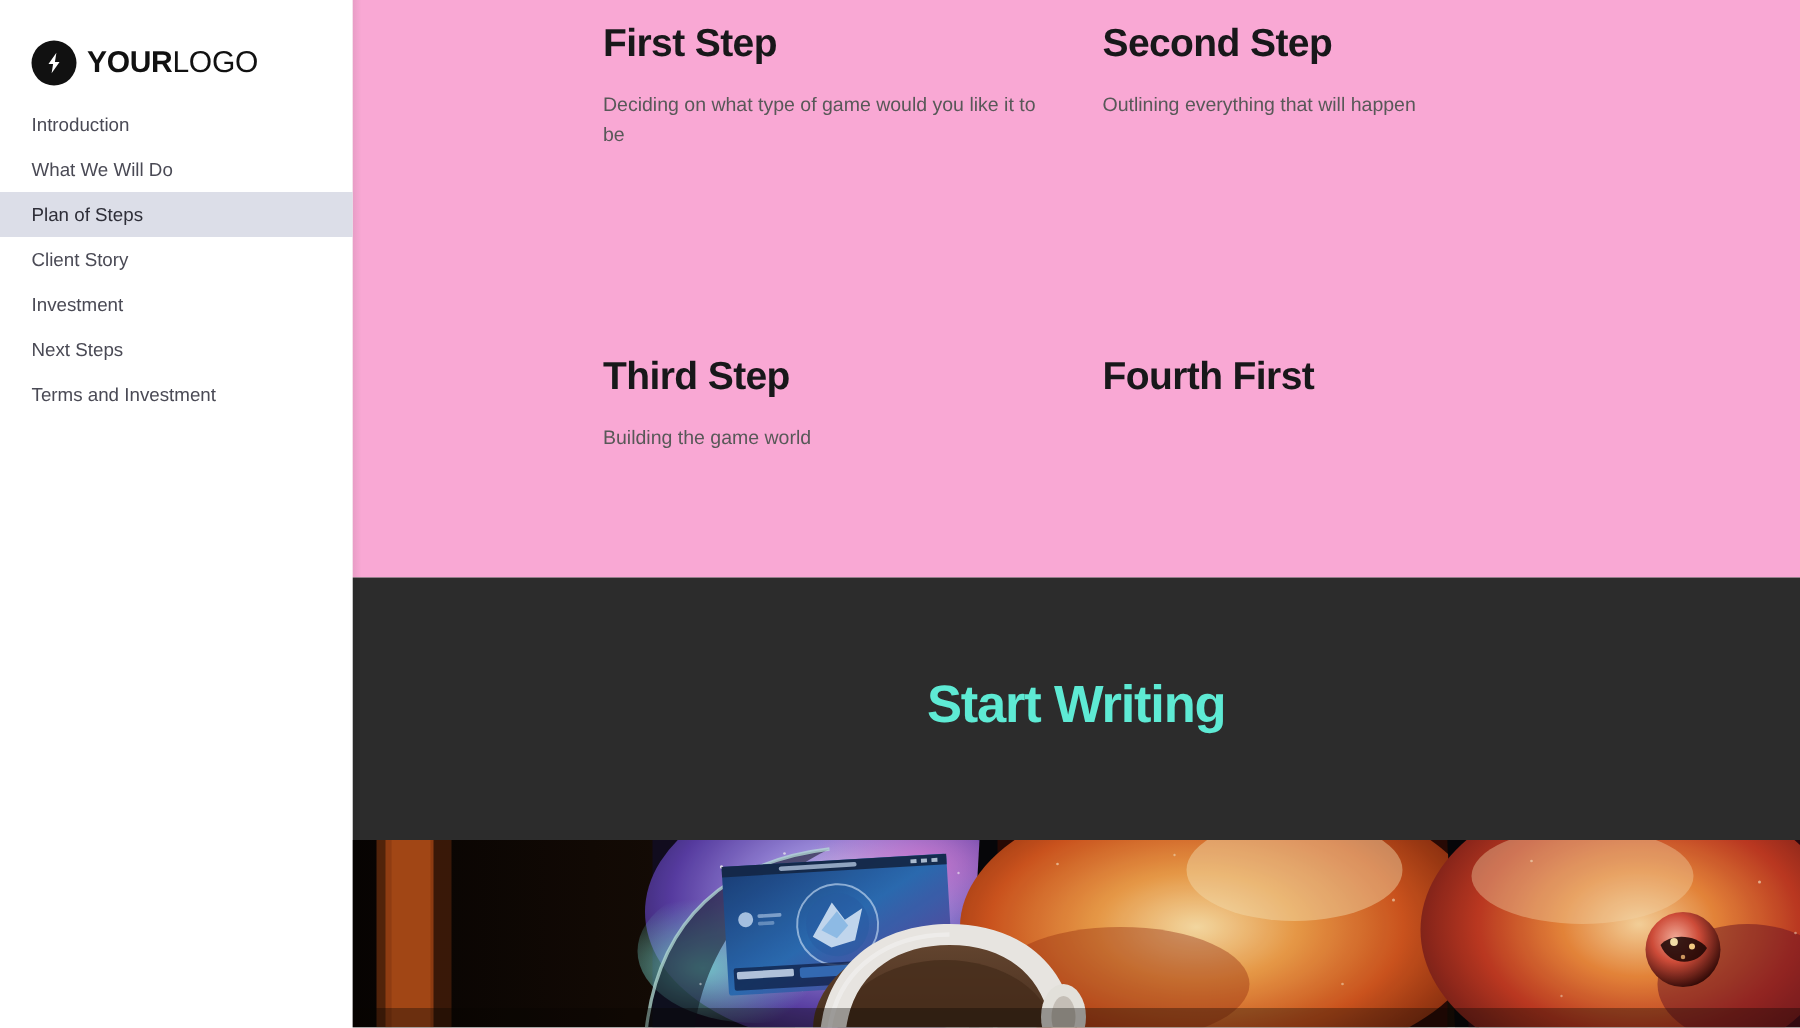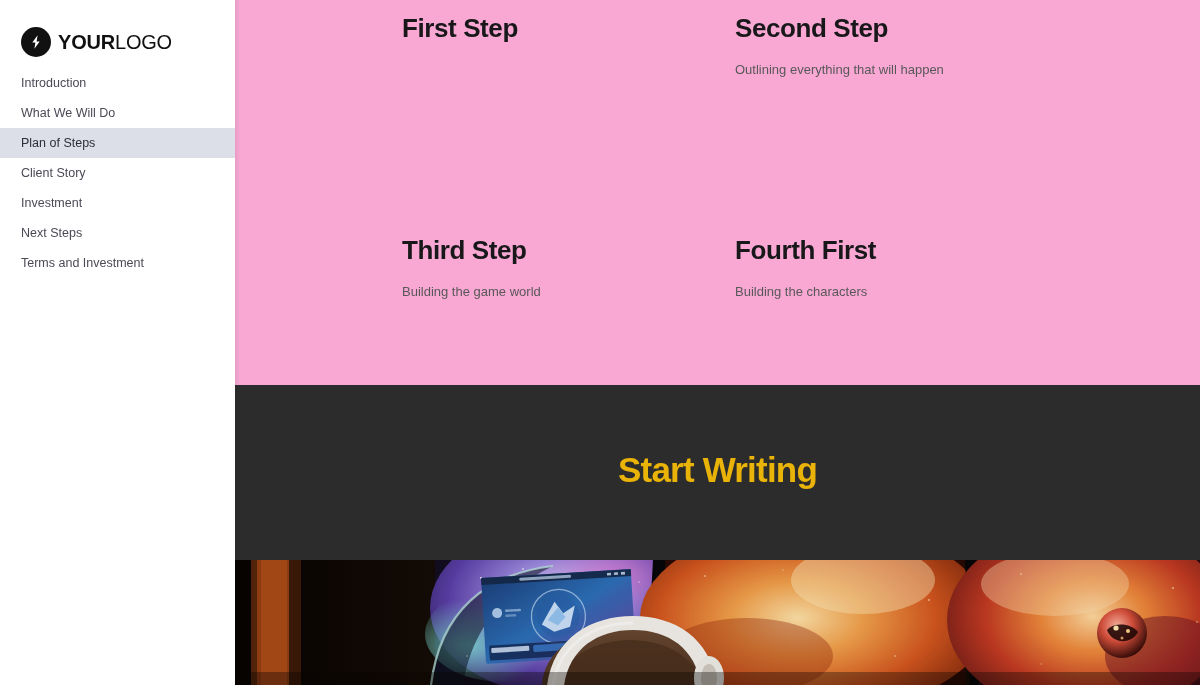--- a/index.html
+++ b/index.html
@@ -91,21 +91,21 @@
   
   .band {
     position:absolute; left:235px; top:385px;
     width:965px; height:175px;
     background:#2c2c2c;
     display:flex; align-items:center; justify-content:center;
   }
   .band-title {
     font-size:35px;
     font-weight:700;
-    color:#eab308;
+    color:#5eead4;
     letter-spacing:-0.8px;
     line-height:1;
     margin-top:-6px;
   }
 
   
   .photo {
     position:absolute; left:235px; top:560px;
     width:965px; height:125px;
     overflow:hidden;
@@ -141,35 +141,35 @@
       <a class="nav-item">Terms and Investment</a>
     </div>
 
   </nav>
   <div class="sidebar-edge"></div>
 
   <section class="steps">
 
     <div class="step step-c0 step-r0">
       <div class="step-title">First Step</div>
+      <div class="step-desc">Deciding on what type of game would you like it to be</div>
     </div>
 
     <div class="step step-c0 step-r1">
       <div class="step-title">Third Step</div>
       <div class="step-desc">Building the game world</div>
     </div>
 
     <div class="step step-c1 step-r0">
       <div class="step-title">Second Step</div>
       <div class="step-desc">Outlining everything that will happen</div>
     </div>
 
     <div class="step step-c1 step-r1">
       <div class="step-title">Fourth First</div>
-      <div class="step-desc">Building the characters</div>
     </div>
 
   </section>
 
   <section class="band">
     <h1 class="band-title">Start Writing</h1>
   </section>
 
   <figure class="photo">
     <svg viewBox="0 0 965 125" preserveAspectRatio="none" aria-hidden="true">

